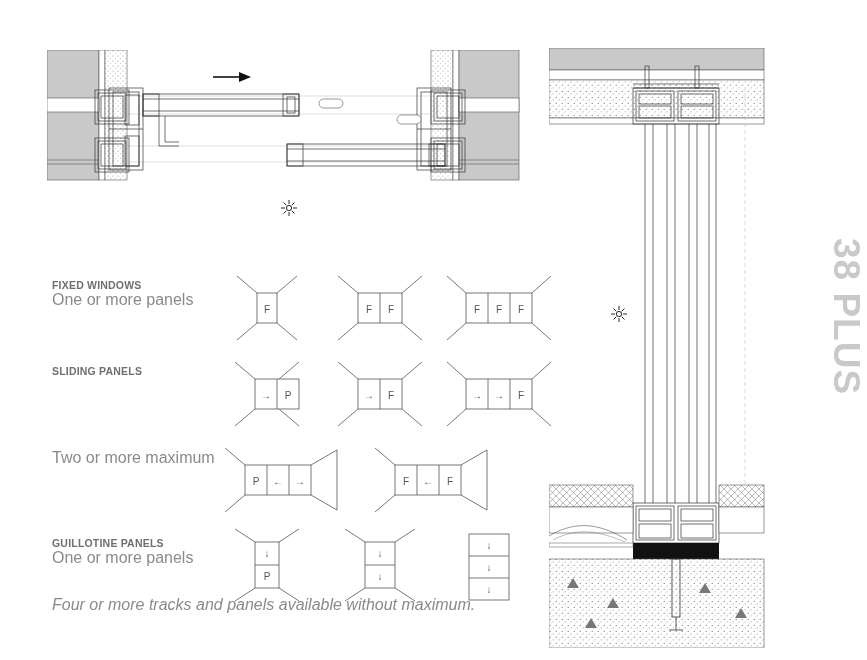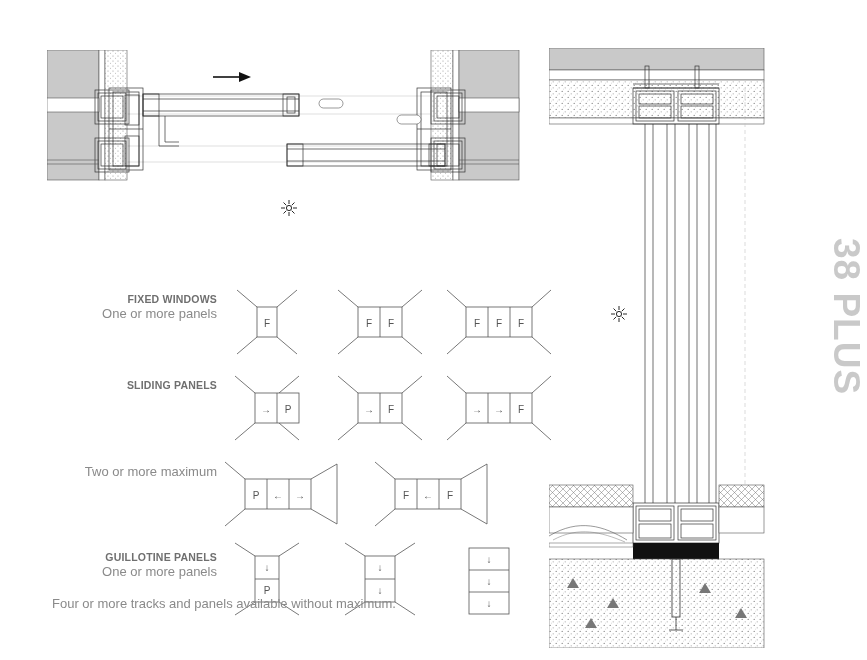--- a/index.html
+++ b/index.html
@@ -28,63 +28,63 @@
     top: 50px;
     width: 492px;
     height: 175px;
   }
   .plan-svg { display: block; }
 
   
   .legend {
     position: absolute;
     left: 47px;
-    top: 282px;
+    top: 268px;
     width: 500px;
-    text-align: right;
   }
   .legend-row {
     position: relative;
     height: 86px;
   }
   .legend-label {
     position: absolute;
     left: 5px;
     top: 10px;
     width: 165px;
   }
   .legend-title {
     font-size: 10.5px;
     font-weight: bold;
     color: #6f6f6f;
     letter-spacing: 0.2px;
     line-height: 14px;
   }
   .legend-sub {
-    font-size: 13px;
+    font-size: 16px;
     color: #8a8a8a;
     line-height: 14px;
     margin-top: 1px;
   }
   .legend-glyphs {
     position: absolute;
     left: 170px;
     top: 0;
     height: 86px;
     width: 330px;
   }
   .glyph {
     position: absolute;
     top: 0;
   }
   .footnote {
     position: absolute;
     left: 52px;
     top: 596px;
-    font-size: 13px;
+    font-size: 16px;
+    font-style: italic;
     color: #8a8a8a;
   }
 
   
   .section-wrap {
     position: absolute;
     left: 549px;
     top: 48px;
     width: 270px;
     height: 600px;

